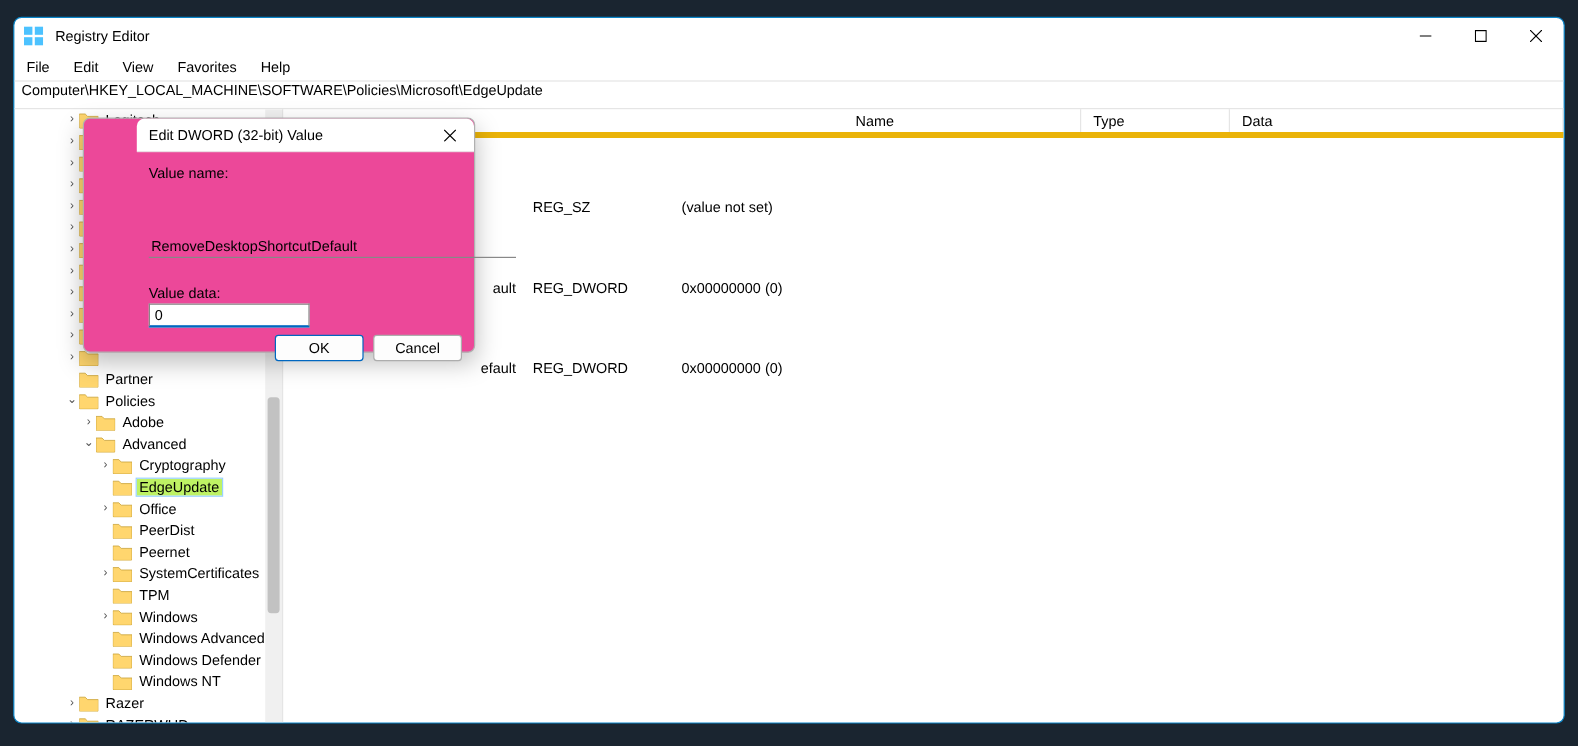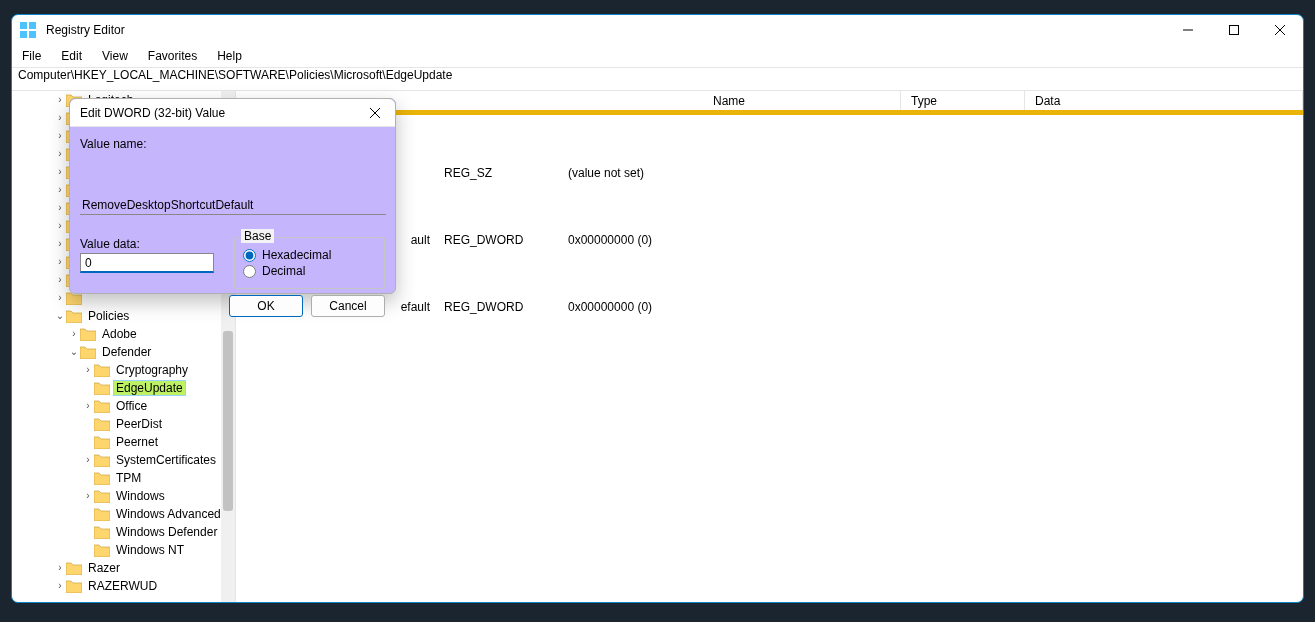--- a/index.html
+++ b/index.html
@@ -39,23 +39,23 @@
   .list-row { height: 19px; display: flex; align-items: center; color: #000; margin-top: 48px; }
   .cell { padding-left: 10px; overflow: hidden; text-overflow: ellipsis; white-space: nowrap; }
   .cell.name { width: 198px; display: flex; align-items: center; }
   .cell.type { width: 124px; }
   .cell.data { width: 278px; }
   .val-icon { width: 14px; height: 14px; margin-right: 6px; flex: 0 0 14px; }
 
   
   .dialog {
     position: absolute; left: 69px; top: 98px; width: 327px; height: 196px;
-    background: #c4b5fd; border: 1px solid #b0b0b0; border-radius: 6px;
+    background: #ec4899; border: 1px solid #b0b0b0; border-radius: 6px;
     box-shadow: 0 8px 20px rgba(0,0,0,.25);
-    display: flex; flex-direction: column;
+    display: flex; flex-direction: column; padding-left: 44px;
   }
   .dialog .dlg-title { height: 28px; display: flex; align-items: center; padding-left: 10px; border-bottom: 1px solid #e5e5e5; background:#fff; border-radius: 6px 6px 0 0;}
   .dialog .dlg-title .spacer { flex: 1; }
   .dialog .dlg-close { width: 40px; height: 28px; display: flex; align-items: center; justify-content: center; font-size: 14px; }
   .dialog .dlg-body { padding: 10px 10px 6px 10px; flex: 1; }
   .dialog label { color: #000; display: block; margin-bottom: 2px; }
   .dialog .ro-field { width: 306px; height: 20px; border: none; border-bottom: 1px solid #888; background: transparent; color: #000; padding: 0 2px; margin-top: 42px; }
   .dialog .row2 { display: flex; margin-top: 22px; gap: 20px; }
   .dialog .vdata input { width: 134px; height: 20px; border: 1px solid #888; border-bottom: 2px solid #0067c0; background: #fff; padding: 0 4px; color: #000; }
   .dialog .base { border: 1px solid #c5c5c5; padding: 8px 8px 8px 8px; position: relative; flex:1; border-radius:2px;}
@@ -231,20 +231,30 @@
             <span class="expander">›</span>
             <span class="folder-icon"><svg viewBox="0 0 16 13">
                 <path d="M0 1h5l2 2h9v9a1 1 0 0 1-1 1H1a1 1 0 0 1-1-1z" fill="#ffd66e" stroke="#caa53d" stroke-width="0.7"></path>
               </svg></span>
             <span class="label"></span>
           </div>
           <div class="tree-row">
             <span class="indent"></span>
             <span class="indent"></span>
             <span class="indent"></span>
+            <span class="expander empty"></span>
+            <span class="folder-icon"><svg viewBox="0 0 16 13">
+                <path d="M0 1h5l2 2h9v9a1 1 0 0 1-1 1H1a1 1 0 0 1-1-1z" fill="#ffd66e" stroke="#caa53d" stroke-width="0.7"></path>
+              </svg></span>
+            <span class="label">Partner</span>
+          </div>
+          <div class="tree-row">
+            <span class="indent"></span>
+            <span class="indent"></span>
+            <span class="indent"></span>
             <span class="expander">⌄</span>
             <span class="folder-icon"><svg viewBox="0 0 16 13">
                 <path d="M0 1h5l2 2h9v9a1 1 0 0 1-1 1H1a1 1 0 0 1-1-1z" fill="#ffd66e" stroke="#caa53d" stroke-width="0.7"></path>
               </svg></span>
             <span class="label">Policies</span>
           </div>
           <div class="tree-row">
             <span class="indent"></span>
             <span class="indent"></span>
             <span class="indent"></span>
@@ -257,21 +267,21 @@
           </div>
           <div class="tree-row">
             <span class="indent"></span>
             <span class="indent"></span>
             <span class="indent"></span>
             <span class="indent"></span>
             <span class="expander">⌄</span>
             <span class="folder-icon"><svg viewBox="0 0 16 13">
                 <path d="M0 1h5l2 2h9v9a1 1 0 0 1-1 1H1a1 1 0 0 1-1-1z" fill="#ffd66e" stroke="#caa53d" stroke-width="0.7"></path>
               </svg></span>
-            <span class="label">Defender</span>
+            <span class="label">Advanced</span>
           </div>
           <div class="tree-row">
             <span class="indent"></span>
             <span class="indent"></span>
             <span class="indent"></span>
             <span class="indent"></span>
             <span class="indent"></span>
             <span class="expander">›</span>
             <span class="folder-icon"><svg viewBox="0 0 16 13">
                 <path d="M0 1h5l2 2h9v9a1 1 0 0 1-1 1H1a1 1 0 0 1-1-1z" fill="#ffd66e" stroke="#caa53d" stroke-width="0.7"></path>
@@ -473,30 +483,19 @@
     </div>
   </div>
   <div class="dlg-body">
     <label>Value name:</label>
     <input class="ro-field" readonly="" value="RemoveDesktopShortcutDefault" style="">
     <div class="row2">
       <div class="vdata">
         <label>Value data:</label>
         <input value="0" style="">
       </div>
-      <div class="base">
-        <span class="legend">Base</span>
-        <div class="radio">
-          <input type="radio" checked="" style="">
-          <span>Hexadecimal</span>
-        </div>
-        <div class="radio">
-          <input type="radio" style="">
-          <span>Decimal</span>
-        </div>
-      </div>
     </div>
   </div>
   <div class="dlg-buttons">
     <div class="btn default">OK</div>
     <div class="btn">Cancel</div>
   </div>
 </div>
 
 </body></html>

